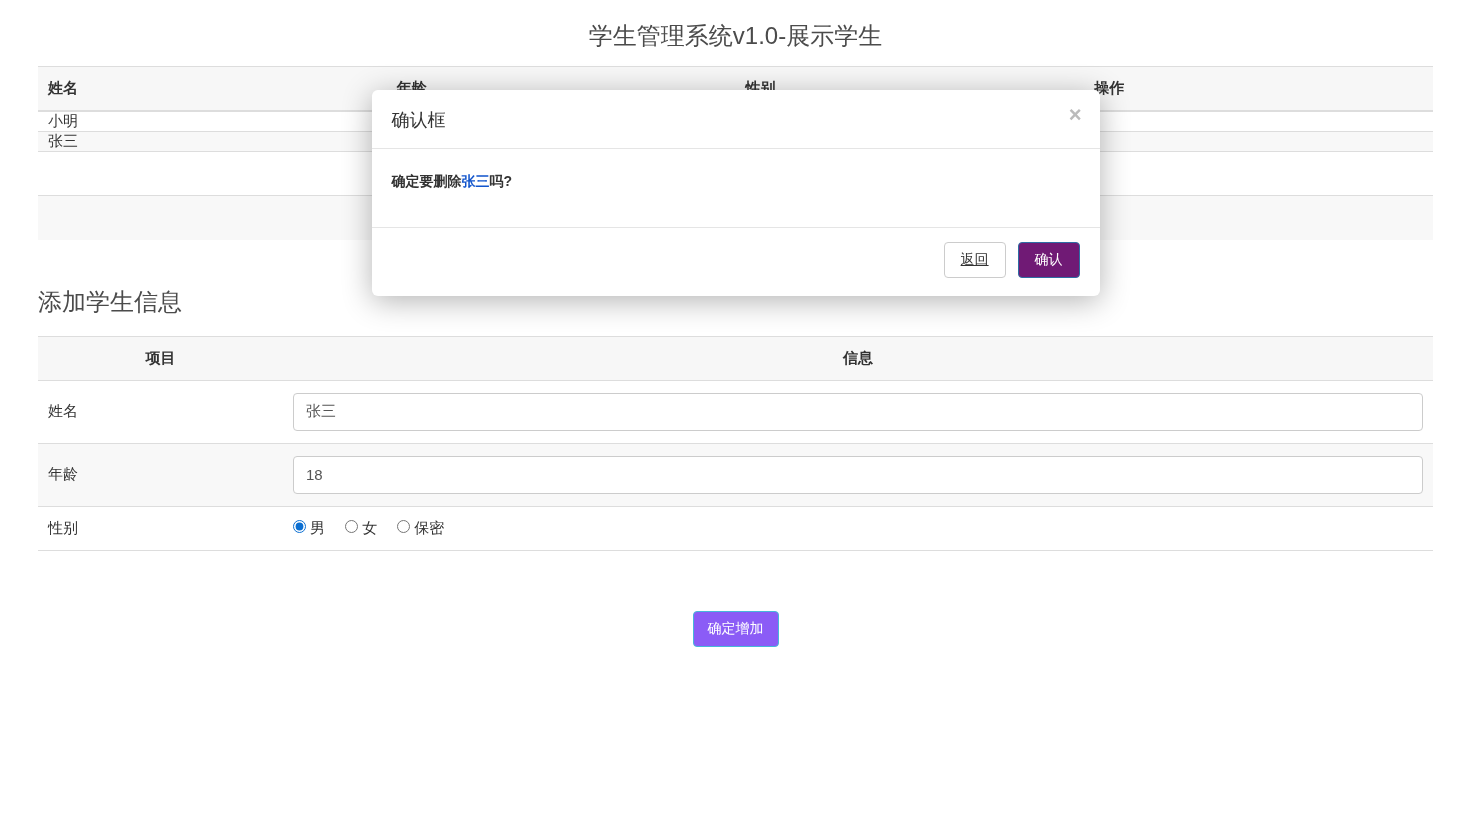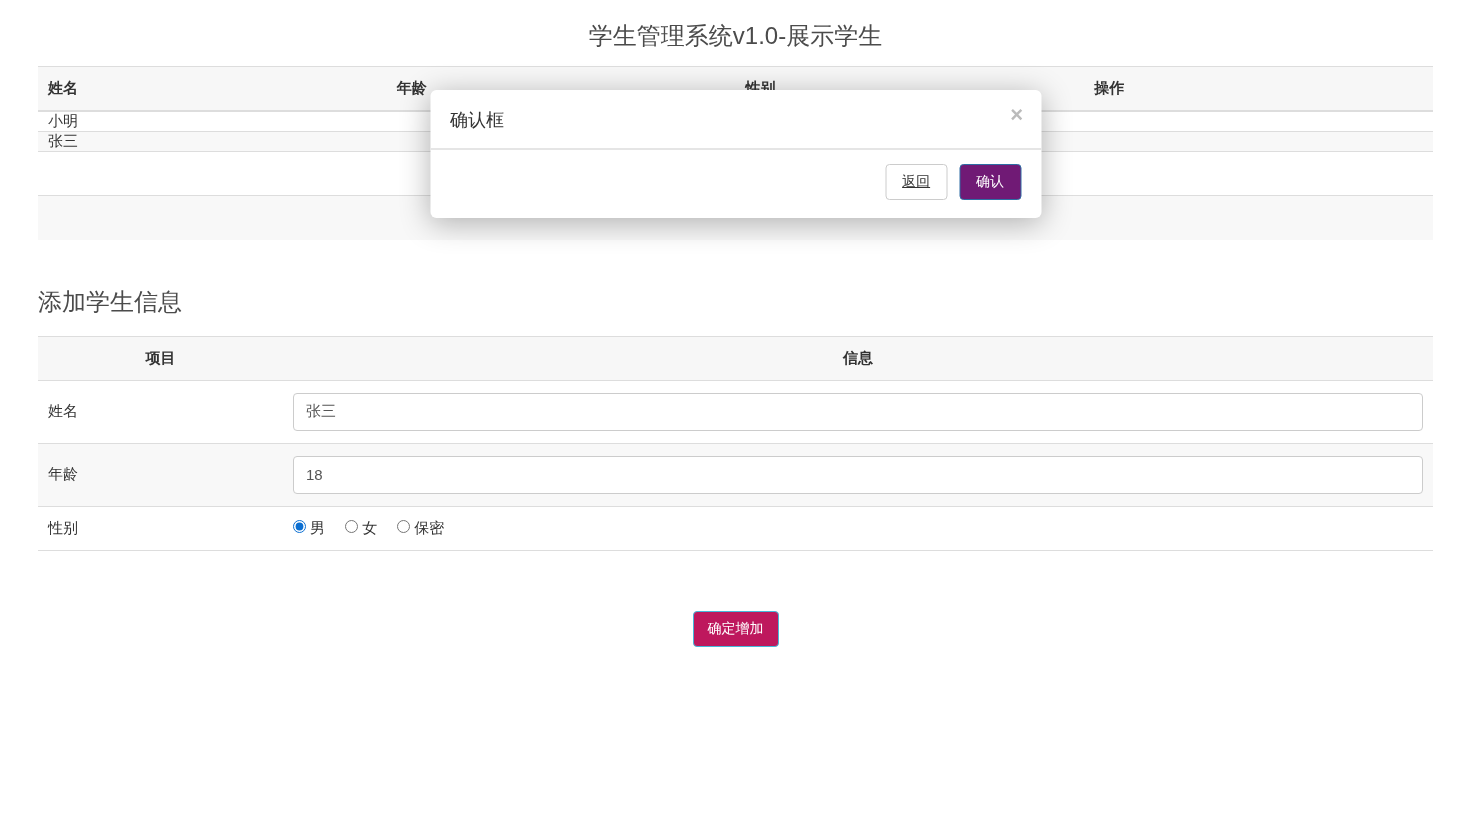--- a/index.html
+++ b/index.html
@@ -99,32 +99,32 @@
     }
     .btn-row {
       text-align: center;
       padding: 40px 0 20px;
     }
     .btn-info {
       display: inline-block;
       padding: 8px 14px;
       font-size: 14px;
       color: #fff;
-      background: #be185d;
+      background: #8b5cf6;
       border: 1px solid #46b8da;
       border-radius: 4px;
       cursor: pointer;
     }
     
     .modal {
       position: fixed;
       top: 90px;
       left: 50%;
       transform: translateX(-50%);
-      width: 611px;
+      width: 728px;
       background: #fff;
       border-radius: 6px;
       box-shadow: 0 5px 30px rgba(0,0,0,0.3);
       z-index: 100;
     }
     .modal-header {
       padding: 18px 20px 16px;
       border-bottom: 1px solid #e5e5e5;
       position: relative;
     }
@@ -253,17 +253,20 @@
   <div class="btn-row">
     <button class="btn-info">确定增加</button>
   </div>
 </div>
 
 <div class="modal">
   <div class="modal-header">
     <span class="modal-title">确认框</span>
     <button class="modal-close">×</button>
   </div>
+  <div class="modal-body">
+    <span>确定要删除</span><span class="highlight">张三</span><span>吗?</span>
+  </div>
   <div class="modal-footer">
     <button class="btn btn-default">返回</button>
     <button class="btn btn-primary">确认</button>
   </div>
 </div>
 
 </body></html>

